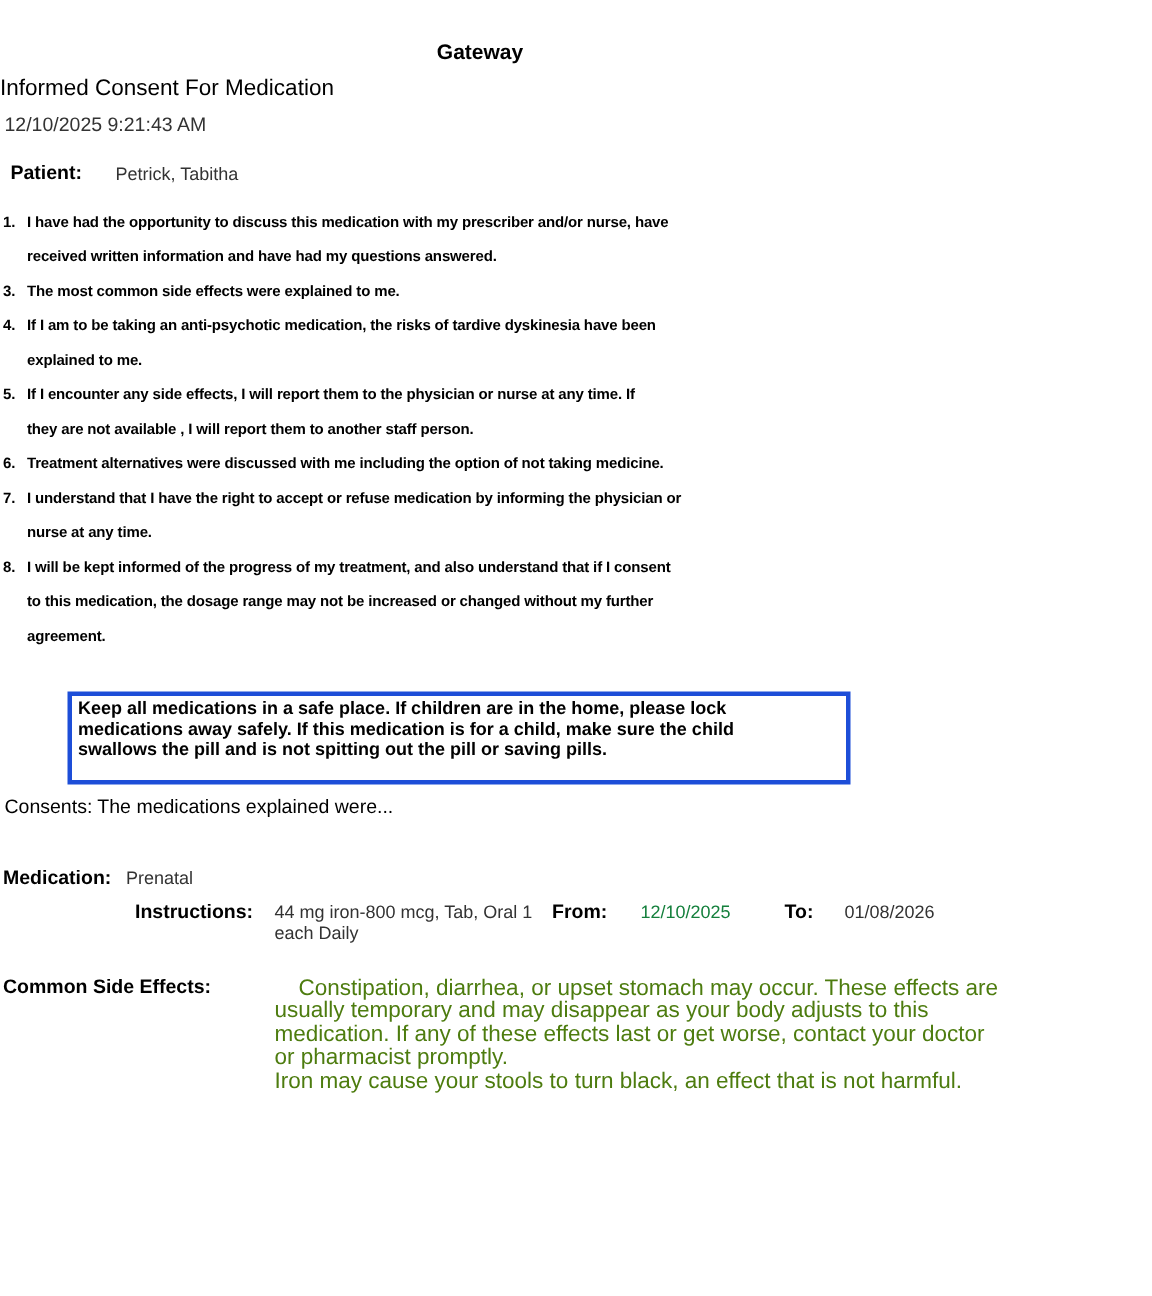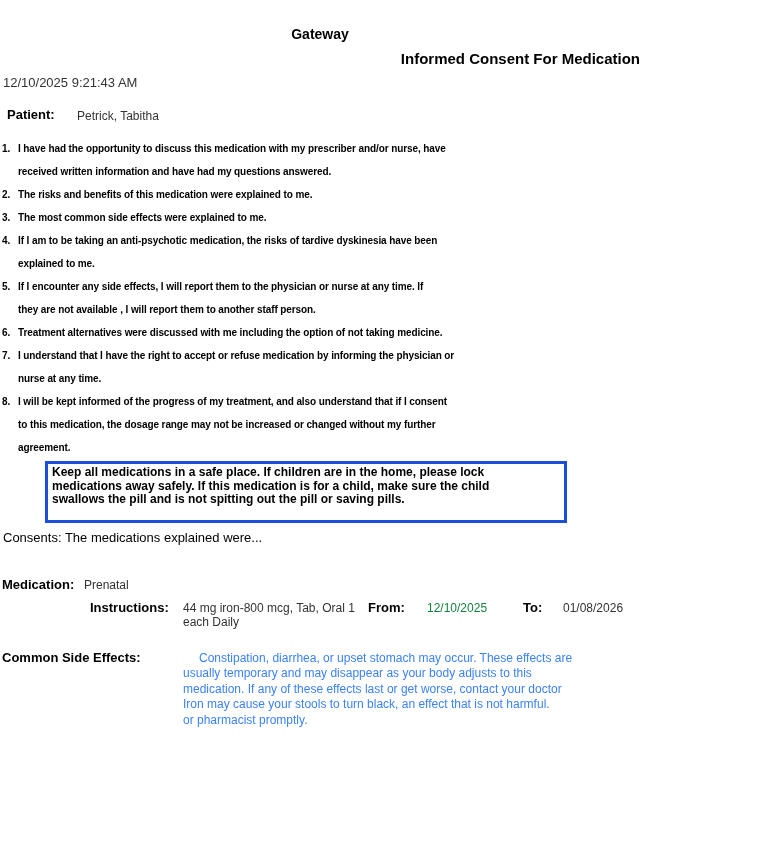--- a/index.html
+++ b/index.html
@@ -1,22 +1,22 @@
 <!DOCTYPE html>
 <html><head>
 <meta charset="utf-8">
 <style>
   html,body { margin:0; padding:0; background:#fff; }
   body { width:768px; height:864px; font-family:"Liberation Sans","DejaVu Sans",sans-serif; color:#000; }
   .page { position:relative; width:768px; height:864px; background:#fff; overflow:hidden; }
 
   .title1 { position:absolute; top:26px; left:0; width:640px; text-align:center;
             font-size:14px; font-weight:bold; }
-  .title2 { position:absolute; top:50px; left:0; width:640px; text-align:right;
-            font-size:15px; font-weight:bold; }
+  .title2 { position:absolute; top:50px; left:0; width:640px; text-align:left;
+            font-size:15px; font-weight:normal; }
   .datetime { position:absolute; top:75px; left:3px; font-size:13px; color:#333; }
 
   .patient-label { position:absolute; top:107px; left:7px; font-size:13px; font-weight:bold; }
   .patient-name  { position:absolute; top:109px; left:77px; font-size:12px; color:#333; }
 
   .consent-list { position:absolute; top:137px; left:2px; width:660px;
                   font-size:10px; font-weight:bold; letter-spacing:-0.1px; }
   .consent-list .line { height:23px; line-height:23px; white-space:nowrap; }
   .consent-list .num  { display:inline-block; width:16px; }
   .consent-list .cont { padding-left:16px; }
@@ -32,40 +32,39 @@
   .med-name    { position:absolute; top:578px; left:84px; font-size:12px; color:#333; }
   .instr-label { position:absolute; top:600px; left:90px; font-size:13px; font-weight:bold; }
   .instr-value { position:absolute; top:601px; left:183px; font-size:12px; line-height:14px; color:#333; }
   .instr-value .line { white-space:nowrap; }
   .from-label  { position:absolute; top:600px; left:368px; font-size:13px; font-weight:bold; }
   .from-value  { position:absolute; top:601px; left:427px; font-size:12px; color:#15803d; }
   .to-label    { position:absolute; top:600px; left:523px; font-size:13px; font-weight:bold; }
   .to-value    { position:absolute; top:601px; left:563px; font-size:12px; color:#333; }
 
   .se-label { position:absolute; top:650px; left:2px; font-size:13px; font-weight:bold; }
-  .se-text  { position:absolute; top:651px; left:183px; font-size:12px; line-height:15.4px; color:#3b82f6; }
+  .se-text  { position:absolute; top:651px; left:183px; font-size:15px; line-height:15.4px; color:#4d7c0f; }
   .se-text .line { white-space:nowrap; }
   .se-text .indent { padding-left:16px; }
 </style>
 </head>
 <body>
 
 <div class="page">
 
   <div class="title1">Gateway</div>
   <div class="title2">Informed Consent For Medication</div>
   <div class="datetime">12/10/2025 9:21:43 AM</div>
 
   <div class="patient-label">Patient:</div>
   <div class="patient-name">Petrick, Tabitha</div>
 
   <div class="consent-list" id="consent-list">
       <div class="line"><span class="num">1.</span>I have had the opportunity to discuss this medication with my prescriber and/or nurse, have</div>
       <div class="line cont">received written information and have had my questions answered.</div>
-      <div class="line"><span class="num">2.</span>The risks and benefits of this medication were explained to me.</div>
       <div class="line"><span class="num">3.</span>The most common side effects were explained to me.</div>
       <div class="line"><span class="num">4.</span>If I am to be taking an anti-psychotic medication, the risks of tardive dyskinesia have been</div>
       <div class="line cont">explained to me.</div>
       <div class="line"><span class="num">5.</span>If I encounter any side effects, I will report them to the physician or nurse at any time. If</div>
       <div class="line cont">they are not available , I will report them to another staff person.</div>
       <div class="line"><span class="num">6.</span>Treatment alternatives were discussed with me including the option of not taking medicine.</div>
       <div class="line"><span class="num">7.</span>I understand that I have the right to accept or refuse medication by informing the physician or</div>
       <div class="line cont">nurse at any time.</div>
       <div class="line"><span class="num">8.</span>I will be kept informed of the progress of my treatment, and also understand that if I consent</div>
       <div class="line cont">to this medication, the dosage range may not be increased or changed without my further</div>
@@ -90,17 +89,17 @@
   <div class="from-label">From:</div>
   <div class="from-value">12/10/2025</div>
   <div class="to-label">To:</div>
   <div class="to-value">01/08/2026</div>
 
   <div class="se-label">Common Side Effects:</div>
   <div class="se-text" id="se-text">
       <div class="line indent">Constipation, diarrhea, or upset stomach may occur. These effects are</div>
       <div class="line">usually temporary and may disappear as your body adjusts to this</div>
       <div class="line">medication. If any of these effects last or get worse, contact your doctor</div>
+      <div class="line">or pharmacist promptly.</div>
       <div class="line">Iron may cause your stools to turn black, an effect that is not harmful.</div>
-      <div class="line">or pharmacist promptly.</div>
     </div>
 
 </div>
 
 </body></html>

